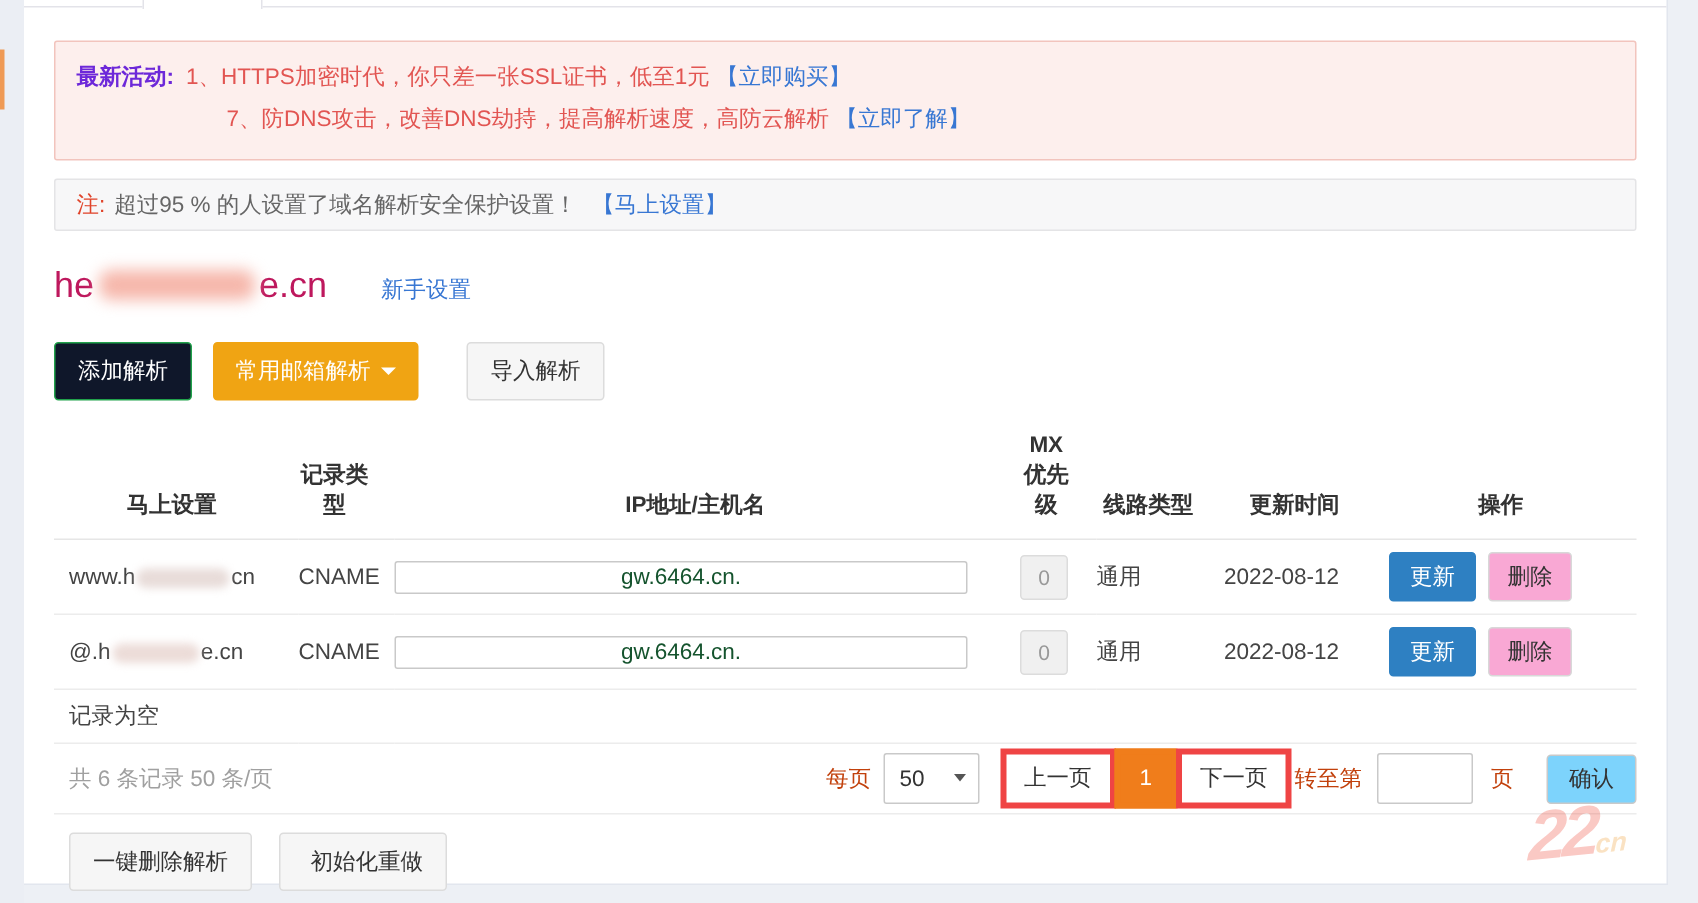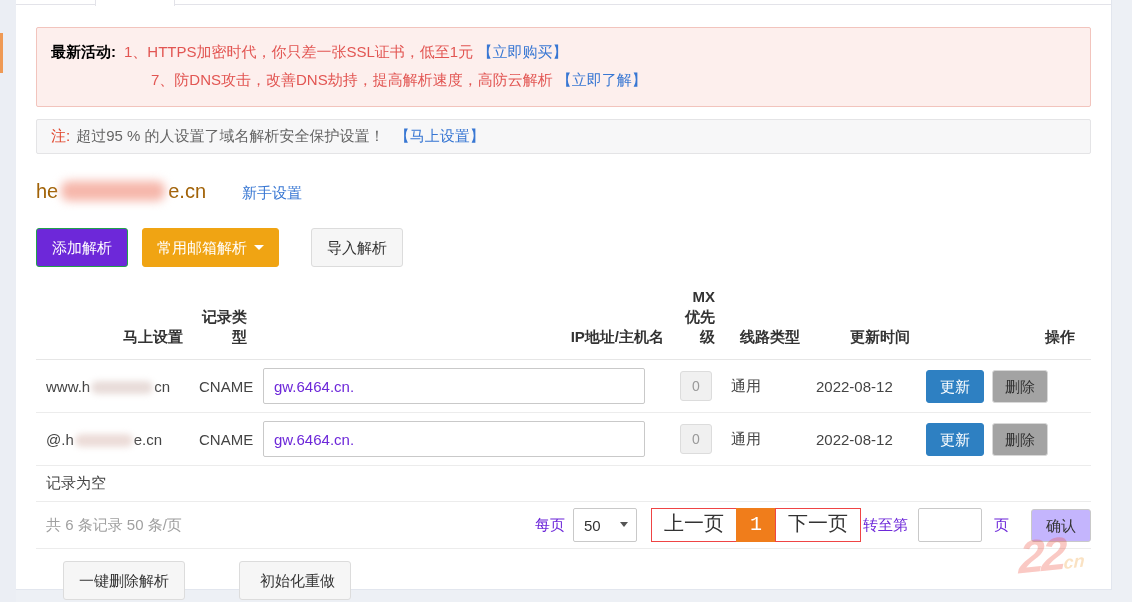--- a/index.html
+++ b/index.html
@@ -24,96 +24,96 @@
   .tab-active {
     position:absolute; left:79px; top:0; width:80px; height:6px; background:#fff;
     border-left:1px solid #e3e3e9; border-right:1px solid #e3e3e9;
   }
 
   
   .notice {
     margin-top:22px; background:#fdefed; border:1px solid #f2c4bd; border-radius:2px;
     padding:11px 14px 13px 14px; color:#e25552; line-height:26px; position:relative;
   }
-  .notice-label { font-weight:bold; color:#000000; margin-right:8px;text-align:right; }
+  .notice-label { font-weight:bold; color:#6d28d9; margin-right:8px;text-align:right; }
   .notice-line2 { padding-left:100px; margin-top:2px; }
   a.blue-link { color:#3877d3; text-decoration:none; cursor:pointer; }
 
   
   .note {
     margin-top:12px; background:#f7f7f8; border:1px solid #e4e4e6; border-radius:2px;
     padding:7px 14px; color:#666;
   }
   .note-label { color:#e0442a; margin-right:6px; }
   .note a { margin-left:6px; }
 
   
   .domain-row { margin-top:20px; display:flex; align-items:flex-end; }
-  .domain-title { font-size:20px; color:#a16207; line-height:34px; }
+  .domain-title { font-size:24px; color:#be185d; line-height:34px; }
   .redact { display:inline-block; vertical-align:middle; border-radius:8px; }
   .redact-title { width:104px; height:20px; background:#f6b7ab; filter:blur(5px); margin:0 3px 4px 3px; }
   .redact-row1 { width:62px; height:13px; background:#e8dcd9; filter:blur(3px); margin:0 1px; }
   .redact-row2 { width:58px; height:13px; background:#ecdcd8; filter:blur(3px); margin:0 1px; }
   .newbie-link { margin-left:36px; font-size:15px; padding-bottom:5px; }
 
   
   .toolbar { margin-top:20px; display:flex; align-items:center; }
   .btn { display:inline-flex; align-items:center; justify-content:center; border-radius:3px;
          font-size:15px; cursor:pointer; border:1px solid transparent; line-height:1; }
-  .btn-green { background:#6d28d9; border-color:#21a24b; color:#fff; padding:11px 15px; margin-right:14px; }
+  .btn-green { background:#0f172a; border-color:#21a24b; color:#fff; padding:11px 15px; margin-right:14px; }
   .btn-orange { background:#f0a413; border-color:#f0a413; color:#fff; padding:11px 14px; margin-right:32px; }
   .btn-default { background:#f6f6f6; border-color:#dcdcdc; color:#333; padding:11px 15px; }
   .btn-default + .btn-default { margin-left:32px; }
   .caret { display:inline-block; width:0; height:0; margin-left:7px;
            border-left:5px solid transparent; border-right:5px solid transparent; border-top:5px solid #fff; }
 
   
   table.records { width:100%; margin-top:8px; border-collapse:collapse; table-layout:fixed; }
   table.records th {
-    text-align:right; vertical-align:bottom; font-size:15px; color:#333; font-weight:bold;
+    text-align:center; vertical-align:bottom; font-size:15px; color:#333; font-weight:bold;
     padding:12px 16px 12px 0; border-bottom:1px solid #e6e6e6; line-height:20px;
   }
   table.records th:first-child, table.records td:first-child { padding-left:10px; }
   table.records td {
     vertical-align:middle; font-size:15px; color:#444; padding:8px 16px 8px 0;
     border-bottom:1px solid #ececec;
   }
   .col-host{width:163px;} .col-type{width:64px;} .col-ip{width:417px;} .col-mx{width:51px;}
   .col-line{width:85px;} .col-time{width:110px;}
-  .ip-input { width:382px; height:36px; border:1px solid #c9c9c9; border-radius:2px; padding:0 10px;
-              font-size:15px; color:#6d28d9; font-family:inherit; background:#fff; }
+  .ip-input { width:382px; height:22px; border:1px solid #c9c9c9; border-radius:2px; padding:0 10px;
+              font-size:15px; color:#14532d; font-family:inherit; background:#fff;text-align:center; }
   .mx-box { width:32px; height:30px; background:#f0f0f0; border:1px solid #dcdcdc; border-radius:3px;
             text-align:center; color:#999; font-size:14px; font-family:inherit; }
   .btn-update { background:#2e80c2; border-color:#2e80c2; color:#fff; padding:8px 13px; margin-right:8px; }
-  .btn-del { background:#a3a3a3; border-color:#d8d8d8; color:#333; padding:8px 12px; }
+  .btn-del { background:#f9a8d4; border-color:#d8d8d8; color:#333; padding:8px 12px; }
   td.empty-cell { padding:9px 0 9px 10px; color:#555; }
 
   
   .pager-row { display:flex; align-items:center; border-bottom:1px solid #ececec; padding:6px 0; height:47px; }
   .pager-summary { color:#a0a0a0; margin-left:10px; }
   .pager-controls { margin-left:auto; display:flex; align-items:center; }
-  .pager-controls .lbl { color:#6d28d9; margin:0 8px; }
+  .pager-controls .lbl { color:#c2410c; margin:0 8px; }
   .select-wrap { position:relative; display:inline-block; }
   select.per-page {
     width:64px; height:34px; border:1px solid #c9c9c9; border-radius:2px; background:#fff;
     font-size:15px; color:#333; padding:0 0 0 10px; appearance:none; -webkit-appearance:none; font-family:inherit;
   }
   .select-caret { position:absolute; right:9px; top:14px; width:0; height:0; pointer-events:none;
                   border-left:4px solid transparent; border-right:4px solid transparent; border-top:5px solid #555; }
   .pg-group { display:inline-flex; margin-left:14px; }
-  .pg-btn { border:1px solid #ef4444; background:#fff; color:#333; font-size:20px; padding:7px 12px;
-            cursor:pointer; line-height:18px;font-family:Liberation Mono, monospace; }
+  .pg-btn { border:4px solid #ef4444; background:#fff; color:#333; font-size:15px; padding:7px 12px;
+            cursor:pointer; line-height:18px; }
   .pg-btn + .pg-btn { margin-left:-1px; }
   .pg-current { background:#f07d1b; border-color:#f07d1b; color:#fff; padding:7px 13px; }
   .goto-input { width:64px; height:34px; border:1px solid #c9c9c9; border-radius:2px; margin-left:2px;
                 font-size:15px; padding:0 8px; font-family:inherit; }
-  .btn-confirm { background:#c4b5fd; border-color:#c9c9c9; color:#333; padding:8px 14px; margin-left:14px; }
-
-  
-  .footer-row { margin:12px 0 0 27px; display:flex;gap:36px; }
+  .btn-confirm { background:#7dd3fc; border-color:#c9c9c9; color:#333; padding:8px 14px; margin-left:14px; }
+
+  
+  .footer-row { margin:12px 0 0 10px; display:flex; }
   .footer-row .btn-default + .btn-default { margin-left:18px;padding-left:20px; }
 
   
   .watermark { position:absolute; right:26px; bottom:8px; transform:rotate(-6deg) skewX(-8deg);
                opacity:.3; pointer-events:none; white-space:nowrap; }
   .wm-big { font-size:46px; font-weight:800; font-style:italic; color:#ef4e3e; letter-spacing:-3px; }
   .wm-small { font-size:18px; font-weight:700; font-style:italic; color:#f0a13c; }
 </style>
 </head>
 <body>

